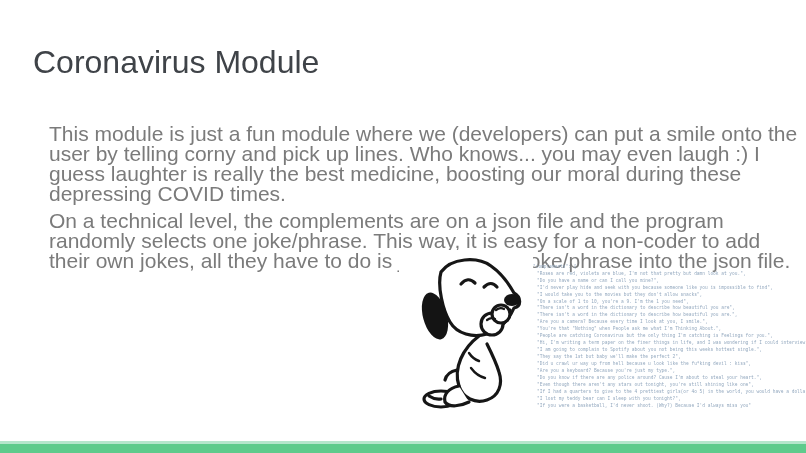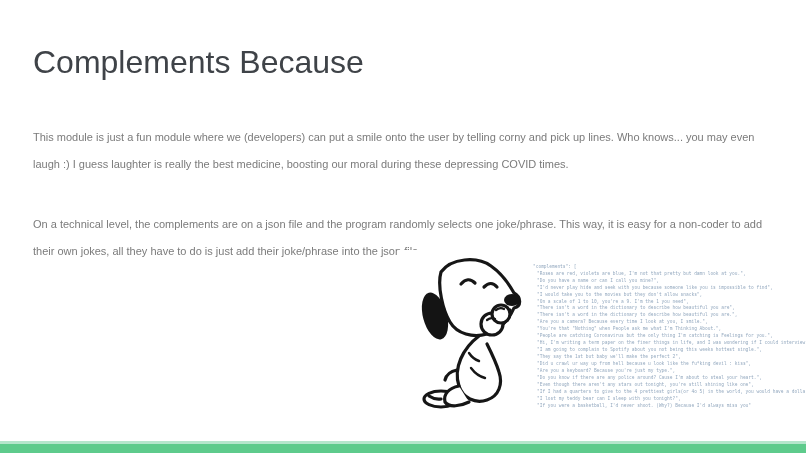--- a/index.html
+++ b/index.html
@@ -12,24 +12,24 @@
   }
   .title{
     position:absolute;
     left:33px;top:44px;
     font-size:32px;
     font-weight:400;
     color:var(--title-text,#3f4348);
   }
   .para{
     position:absolute;
-    left:33px;
+    left:49px;
     width:750px;
-    font-size:11px;
-    line-height:27px;
+    font-size:21px;
+    line-height:20px;
     color:var(--body-text,#7b7b7b);
   }
   .para1{top:124px;}
   .para2{top:211px;}
   .snoopy{
     position:absolute;
     left:399px;top:250px;
     width:134px;height:162px;
     background:#ffffff;
     z-index:3;
@@ -60,21 +60,21 @@
   .bar{
     position:absolute;left:0;right:0;bottom:0;height:9px;
     background:var(--accent,#5ecb8c);
   }
 </style>
 </head>
 <body>
 
 <div class="slide">
 
-  <div class="title">Complements Because</div>
+  <div class="title">Coronavirus Module</div>
 
   <div class="para para1">This module is just a fun module where we (developers) can put a smile onto the user by telling corny and pick up lines. Who knows... you may even laugh :) I guess laughter is really the best medicine, boosting our moral during these depressing COVID times.</div>
 
   <div class="para para2">On a technical level, the complements are on a json file and the program randomly selects one joke/phrase. This way, it is easy for a non-coder to add their own jokes, all they have to do is just add their joke/phrase into the json file.</div>
 
   <div class="snoopy">
     <svg viewBox="0 0 134 162" xmlns="http://www.w3.org/2000/svg" fill="none" stroke="#161616" stroke-width="3.2" stroke-linecap="round">
 
       <path d="M58,120 Q48,122 46,130"></path>
 

